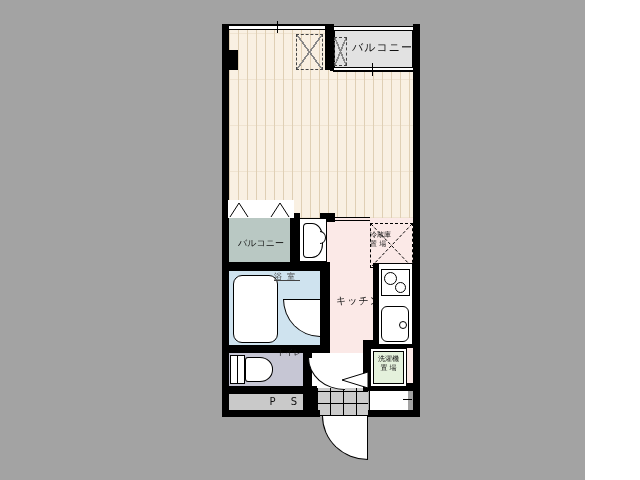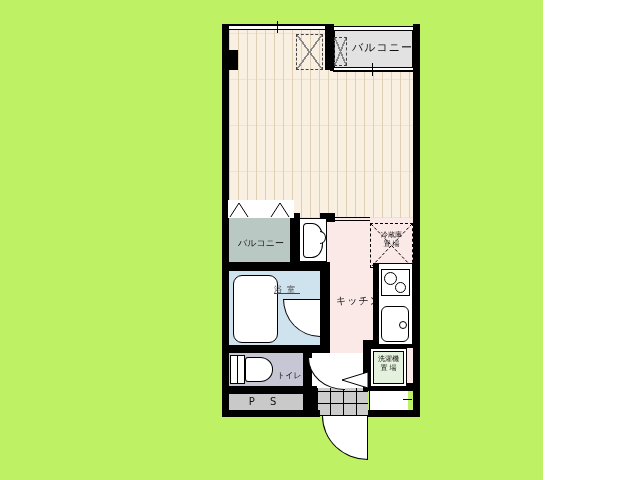--- a/index.html
+++ b/index.html
@@ -1,16 +1,16 @@
 <!DOCTYPE html>
 <html><head>
 <meta charset="utf-8">
 <style>
   html,body{margin:0;padding:0;background:#fff;}
-  #canvas{position:relative;width:543px;height:480px;background:#bef264;overflow:hidden;
+  #canvas{position:relative;width:585px;height:480px;background:#a3a3a3;overflow:hidden;
           font-family:"DejaVu Sans",sans-serif;color:#000;}
   .abs{position:absolute;box-sizing:border-box;}
   .wall{background:#000;}
   .lbl{white-space:nowrap;color:#111;}
 
   
   .room-floor{left:229px;top:29px;width:184px;height:189px;background-color:#f9f0e2;
     background-image:repeating-linear-gradient(90deg,#dfcfb4 0 1px,transparent 1px 9px),
                      repeating-linear-gradient(0deg,#efe3d0 0 1px,transparent 1px 46px);}
   .closet-floor{left:229px;top:216px;width:64px;height:49px;background:#b9c8c3;border-top:1px solid #111;}
@@ -77,48 +77,48 @@
   .door-frame{left:299px;top:218px;width:28px;height:44px;background:#fff;border:1px solid #000;}
   .door-inner{left:303px;top:223px;width:20px;height:35px;background:#fff;border:1px solid #000;
     border-radius:4px 11px 11px 4px / 4px 14px 14px 4px;}
   .door-notch{left:320px;top:231px;width:6px;height:13px;background:#fff;border:1px solid #000;border-left:none;
     border-radius:0 100% 100% 0 / 0 50% 50% 0;}
 
   
   .bathtub{left:233px;top:275px;width:45px;height:68px;background:#fff;border:1px solid #000;border-radius:9px;}
   .bath-door{left:283px;top:299px;width:37px;height:38px;background:#fff;border-left:1px solid #000;
     border-bottom:1px solid #000;border-top:1px solid #000;border-bottom-left-radius:100% 100%;}
-  .bath-label{left:274px;top:284px;font-size:8px;letter-spacing:5px;color:#444;text-decoration:underline;}
+  .bath-label{left:274px;top:271px;font-size:8px;letter-spacing:5px;color:#444;text-decoration:underline;}
 
   
   .kitchen-label{left:336px;top:294px;font-size:10px;letter-spacing:1px;}
   .fridge-box{left:370px;top:223px;width:43px;height:45px;border:1px dashed #000;background:#fbe9e7;}
-  .fridge-label{left:370px;top:231px;width:43px;text-align:center;font-size:7px;line-height:9px;}
+  .fridge-label{left:370px;top:231px;width:43px;text-align:left;font-size:7px;line-height:9px;}
   .counter-front{left:373px;top:263px;width:5px;height:82px;background:#000;}
   .counter-unit{left:378px;top:263px;width:35px;height:82px;background:#fff;border:1px solid #000;}
   .stove{left:381px;top:269px;width:29px;height:27px;background:#fff;border:1px solid #000;}
   .burner1{left:384px;top:272px;width:13px;height:13px;background:#fff;border:1px solid #000;border-radius:50%;}
   .burner2{left:395px;top:282px;width:11px;height:11px;background:#fff;border:1px solid #000;border-radius:50%;}
   .sink{left:381px;top:306px;width:28px;height:36px;background:#fff;border:1px solid #000;border-radius:6px;}
   .faucet{left:399px;top:321px;width:8px;height:8px;background:#fff;border:1px solid #000;border-radius:50%;}
 
   
   .wm-outer{left:370px;top:348px;width:37px;height:39px;background:#fff;border:1px solid #000;}
   .wm-inner{left:373px;top:351px;width:31px;height:33px;background:#e4f1dc;border:1px solid #000;}
   .wm-label{left:370px;top:355px;width:37px;text-align:center;font-size:7px;line-height:9px;}
 
   
   .toilet-tank{left:230px;top:355px;width:15px;height:29px;background:#fff;border:1px solid #000;}
   .tank-line{left:237px;top:356px;width:1px;height:27px;background:#000;}
   .toilet-bowl{left:245px;top:357px;width:28px;height:25px;background:#fff;border:1px solid #000;
     border-radius:3px 13px 13px 3px / 3px 12px 12px 3px;}
-  .toilet-label{left:277px;top:370px;font-size:8px;}
-
-  
-  .ps-label{left:228px;top:396px;width:75px;text-align:center;font-size:10px;letter-spacing:6px;}
+  .toilet-label{left:277px;top:347px;font-size:8px;}
+
+  
+  .ps-label{left:228px;top:396px;width:75px;text-align:right;font-size:10px;letter-spacing:6px;}
 
   
   .hall-door-arc{left:308px;top:358px;width:37px;height:32px;background:#fff;border-left:1px solid #000;
     border-bottom:1px solid #000;border-bottom-left-radius:100% 100%;}
   .leaf-svg{left:341px;top:371px;}
   .entrance-arc{left:322px;top:416px;width:46px;height:44px;background:#fff;border-left:1px solid #000;
     border-bottom:1px solid #000;border-right:1px solid #000;border-bottom-left-radius:100% 100%;}
   .zz-svg{left:228px;top:201px;}
   .fridge-x{left:370px;top:223px;}
 </style>

